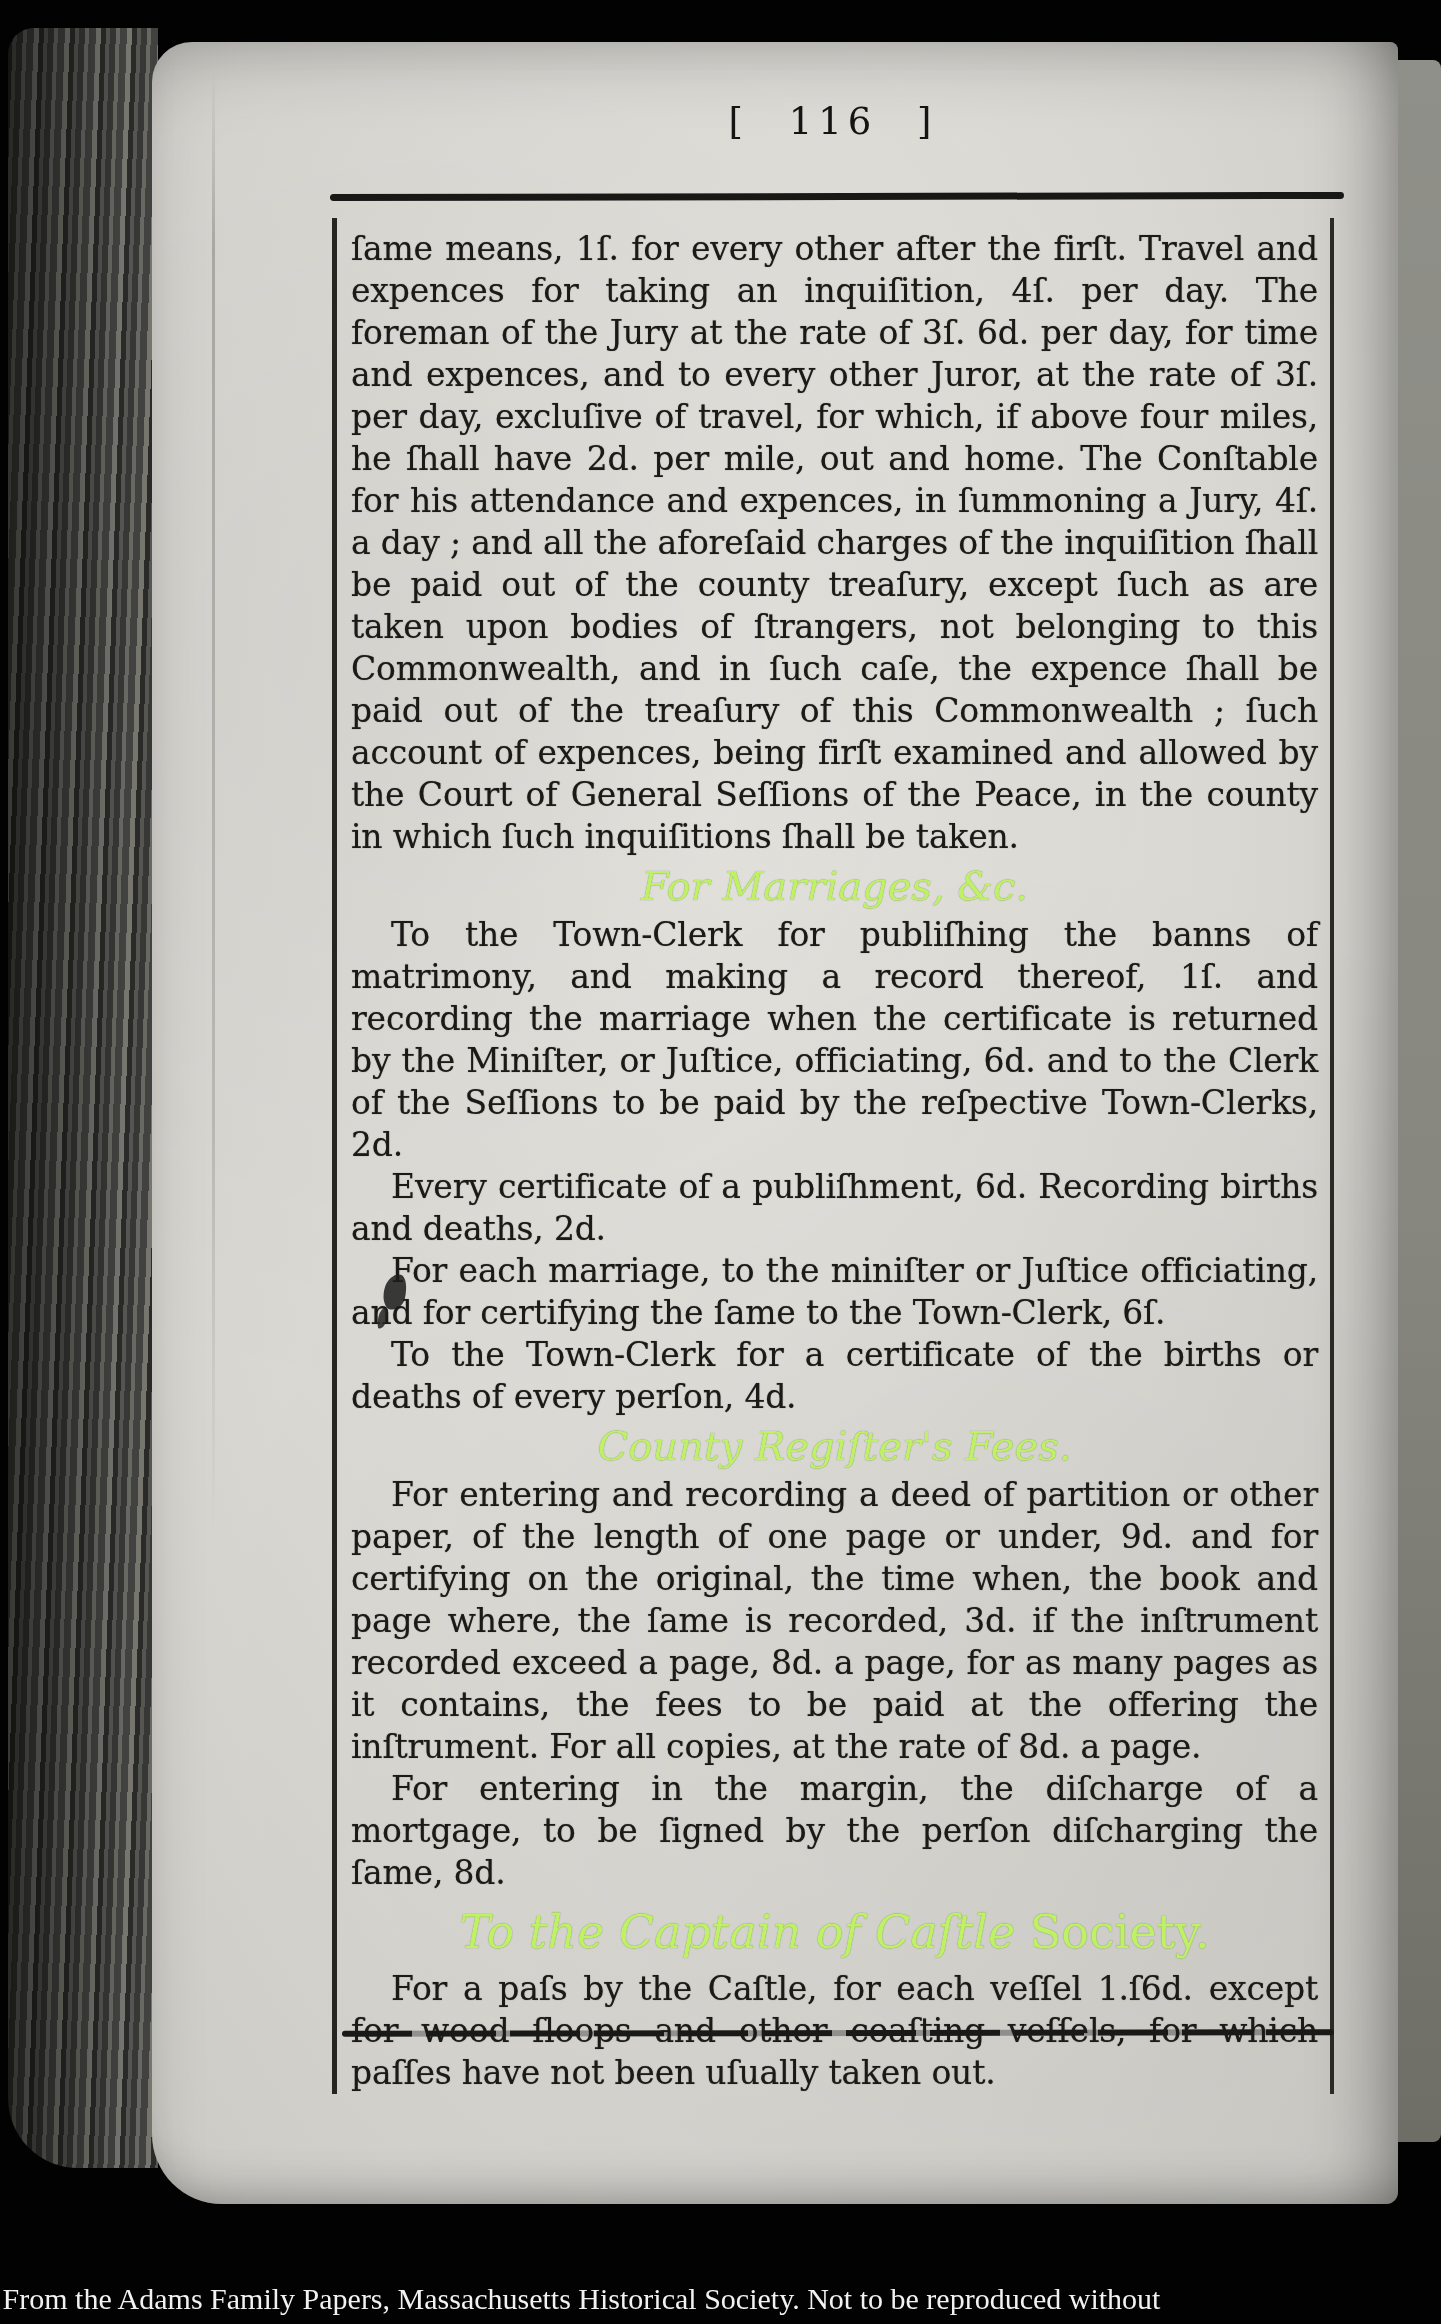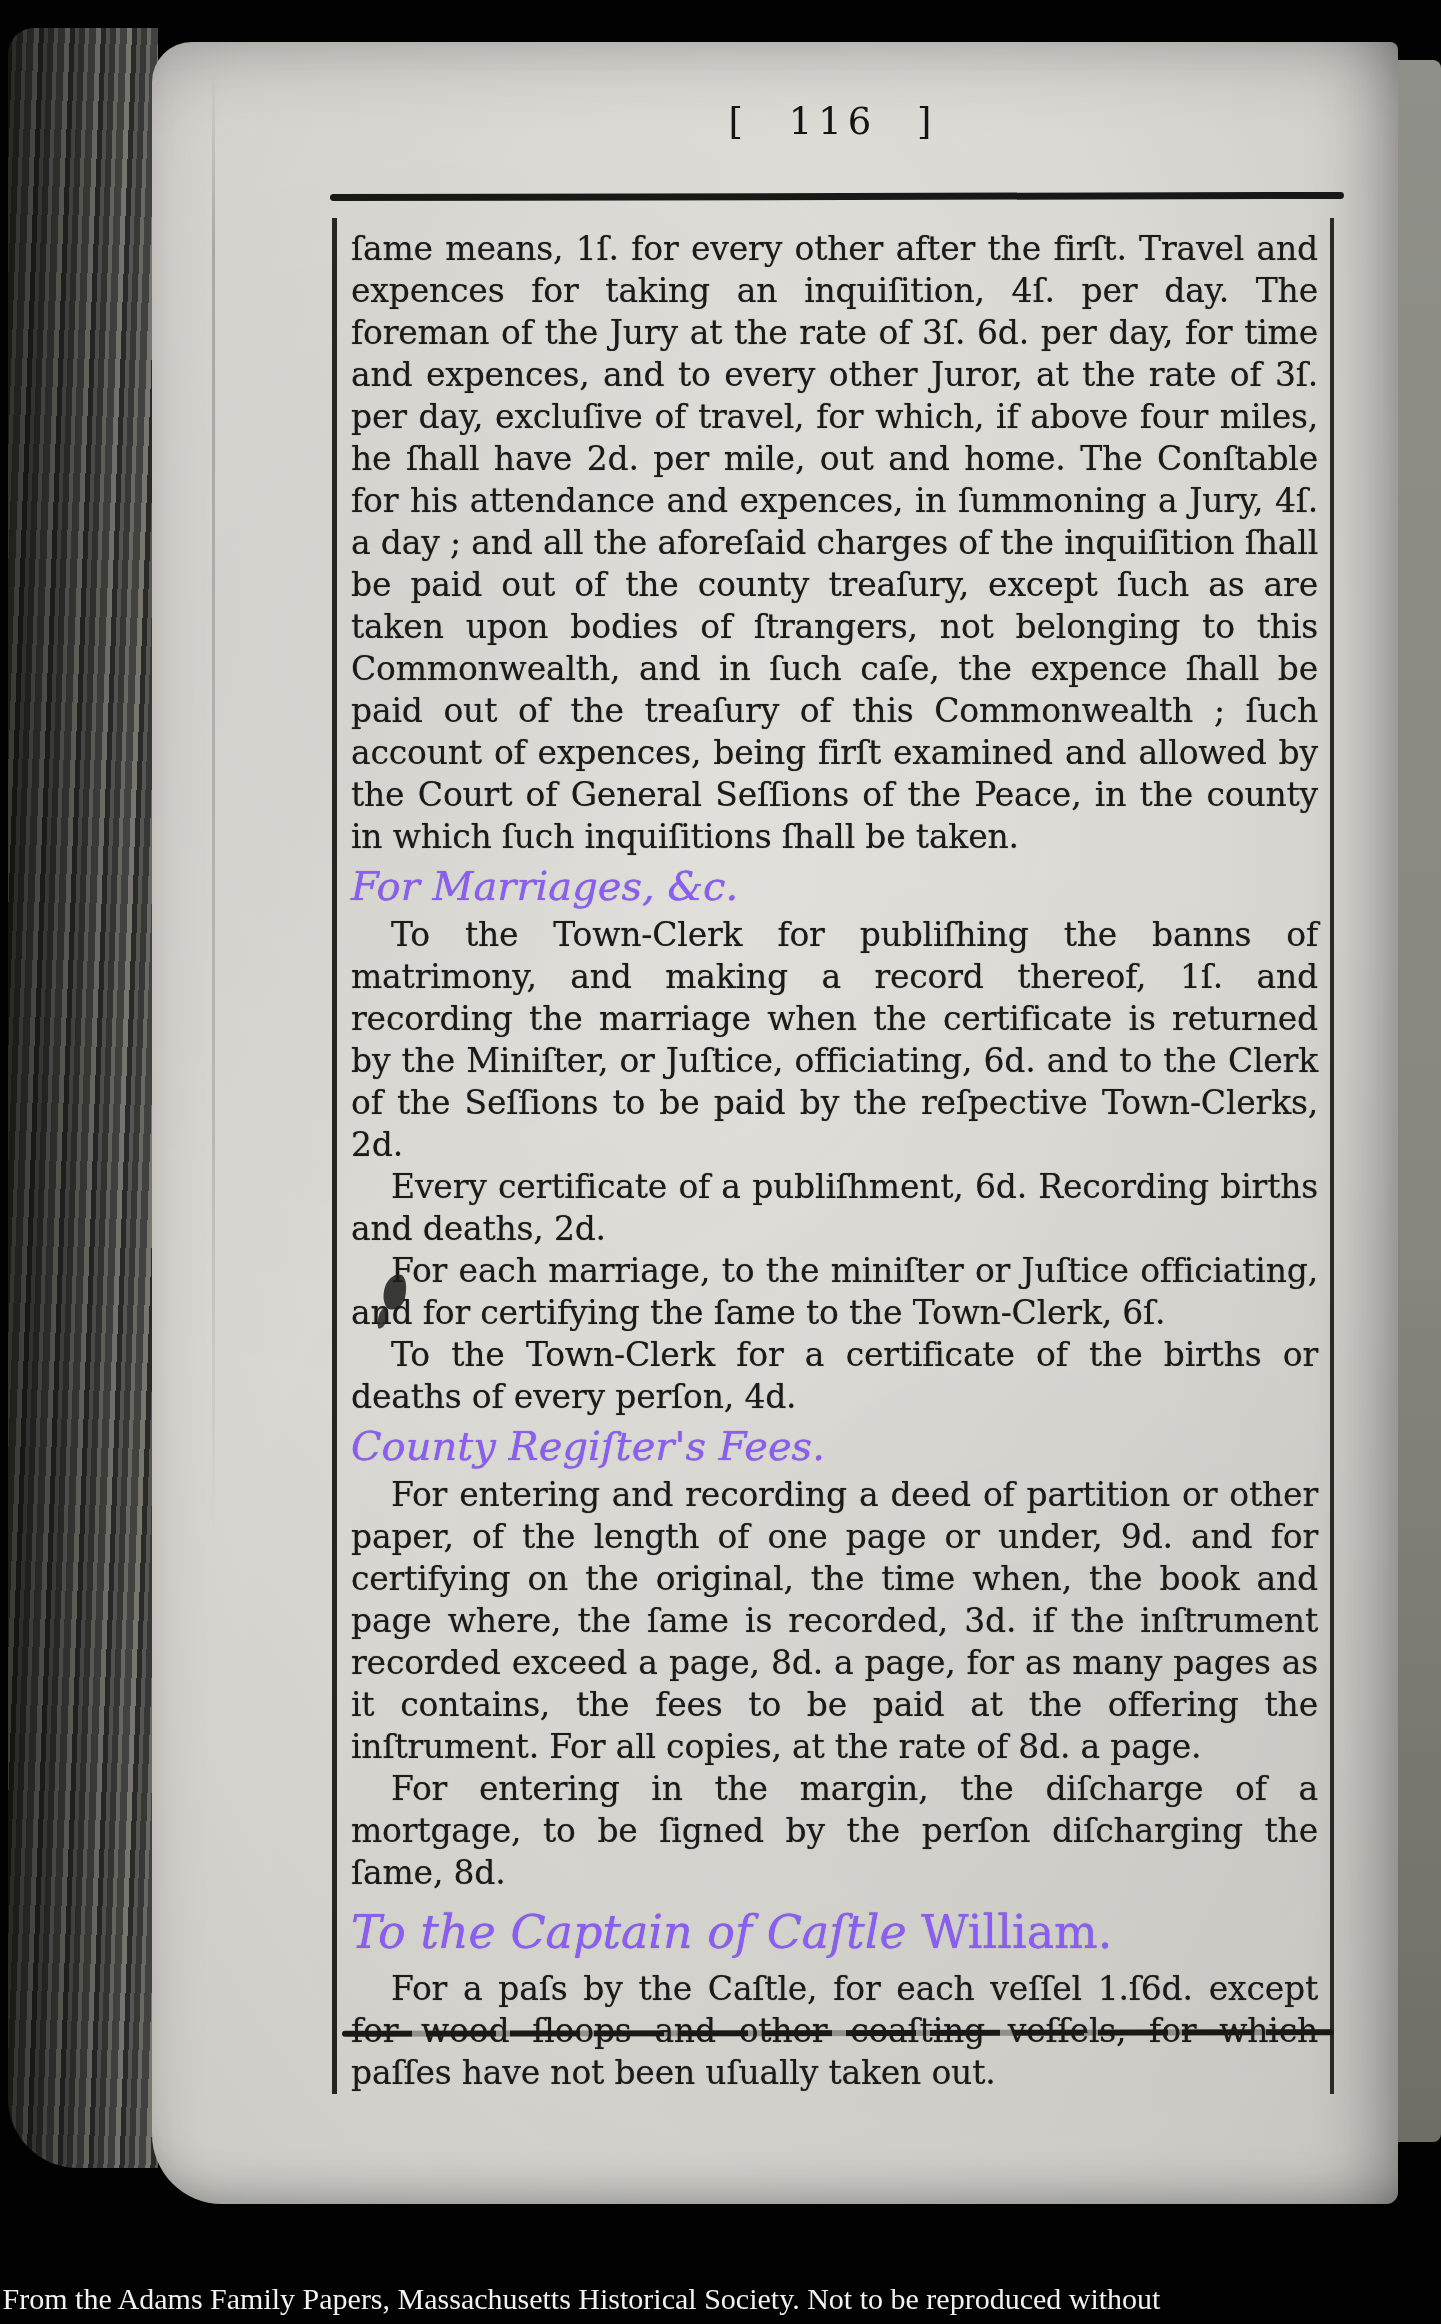--- a/index.html
+++ b/index.html
@@ -44,22 +44,22 @@
 
   .text-col{position:absolute;left:332px;top:218px;width:1002px;box-sizing:border-box;
     border-left:5px solid #26251f;border-right:4px solid #2b2a25;
     padding:10px 12px 0 14px;}
 
   .text-col p{margin:0;font-size:33px;line-height:42px;color:#1b1a17;
     text-align:justify;letter-spacing:-.2px;
     text-shadow:0 0 1px rgba(27,26,23,.55);}
   .text-col p.para{text-indent:40px;}
 
-  .heading{margin:4px 0 4px;font-weight:normal;font-style:italic;text-align:left;
-    font-size:40px;line-height:48px;color:#8b5cf6;
+  .heading{margin:4px 0 4px;font-weight:normal;font-style:italic;text-align:center;
+    font-size:40px;line-height:48px;color:#bef264;
     text-shadow:0 0 1px rgba(25,24,21,.5);}
   .heading.large{font-size:46px;line-height:60px;margin:8px 0 6px;}
   .heading .rm{font-style:normal;}
 
   .bottom-rule{position:absolute;left:342px;top:2030px;width:992px;height:6px;border-radius:3px;
     background:repeating-linear-gradient(90deg,#191917 0 70px,rgba(25,25,23,.35) 70px 84px);
     transform:rotate(-.1deg);}
 
   .ink-blot{position:absolute;left:384px;top:1274px;width:22px;height:36px;background:#1d1d1b;
     border-radius:60% 40% 55% 45%/50% 60% 40% 50%;transform:rotate(12deg);opacity:.85;
@@ -95,21 +95,21 @@
     <p class="para">Every certificate of a publiſhment, 6d. Recording births and deaths, 2d.</p>
     <p class="para">For each marriage, to the miniſter or Juſtice officiating, and for certifying the ſame to the Town-Clerk, 6ſ.</p>
     <p class="para">To the Town-Clerk for a certificate of the births or deaths of every perſon, 4d.</p>
 
     <h2 class="heading">County Regiſter's Fees.</h2>
 
     <p class="para">For entering and recording a deed of partition or other paper, of the length of one page or under, 9d. and for certifying on the original, the time when, the book and page where, the ſame is recorded, 3d. if the inſtrument recorded exceed a page, 8d. a page, for as many pages as it contains, the fees to be paid at the offering the inſtrument. For all copies, at the rate of 8d. a page.</p>
     <p class="para">For entering in the margin, the diſcharge of a mortgage, to be ſigned by the perſon diſcharging the ſame, 8d.</p>
 
     <h2 class="heading large">
-      <span class="it">To the Captain of Caſtle </span><span class="rm">William.</span>
+      <span class="it">To the Captain of Caſtle </span><span class="rm">Society.</span>
     </h2>
 
     <p class="para">For a paſs by the Caſtle, for each veſſel 1.ſ6d. except for wood ſloops and other coaſting veſſels, for which paſſes have not been uſually taken out.</p>
 
   </div>
 
   <div class="bottom-rule"></div>
 
   <div class="ink-blot"></div>
 

